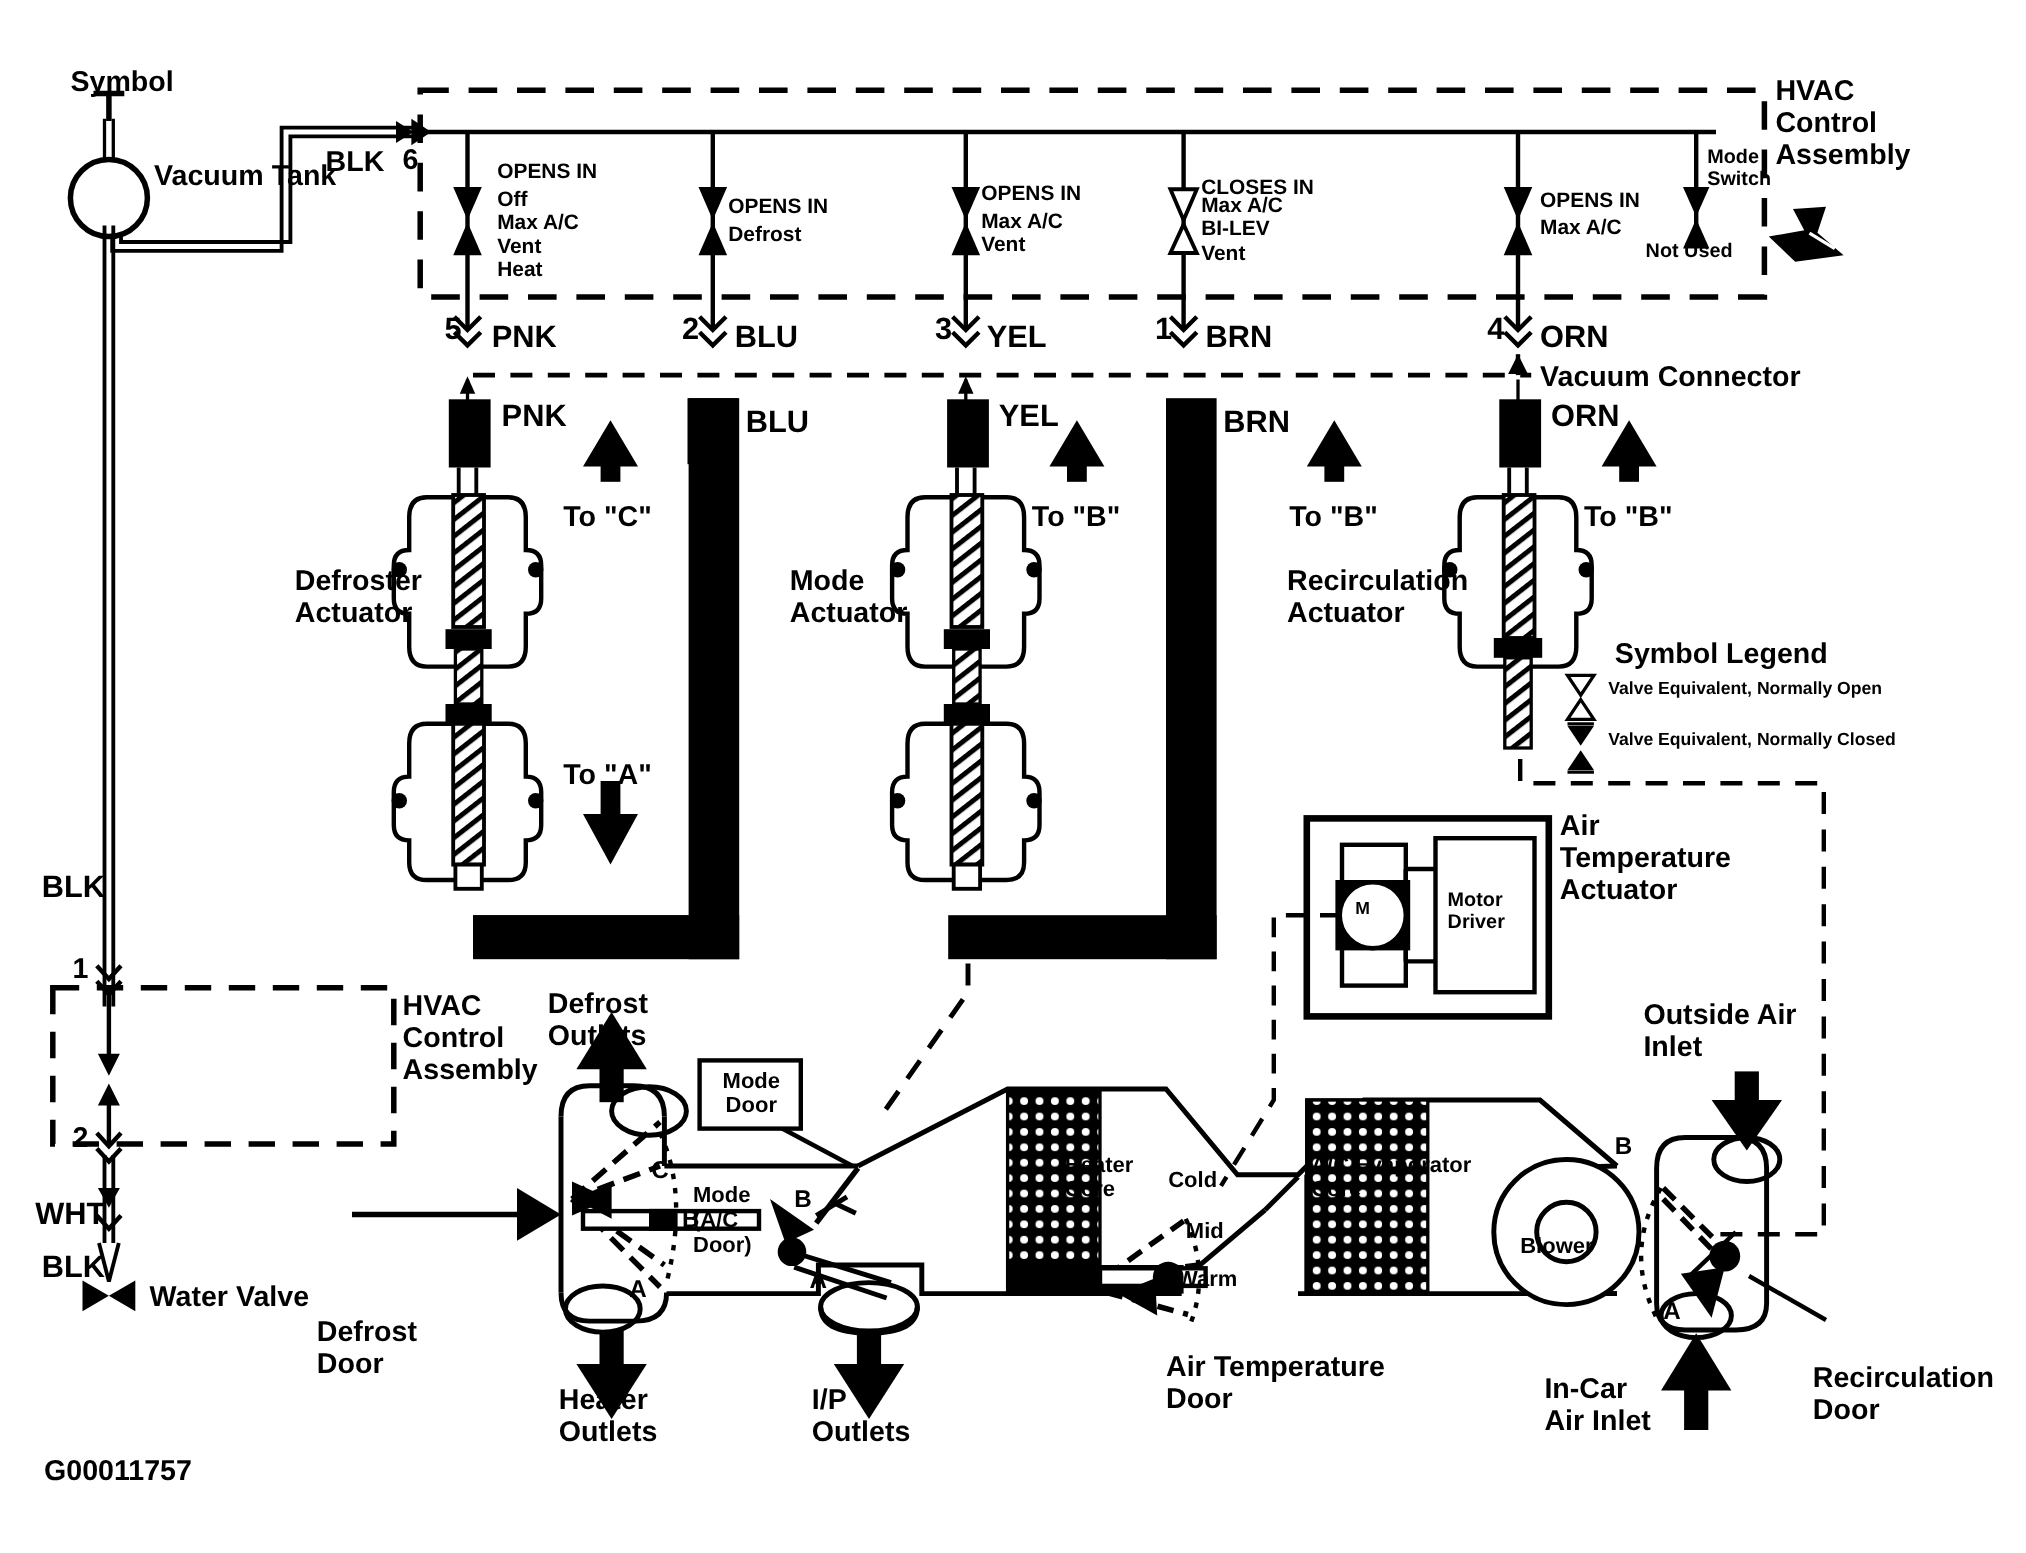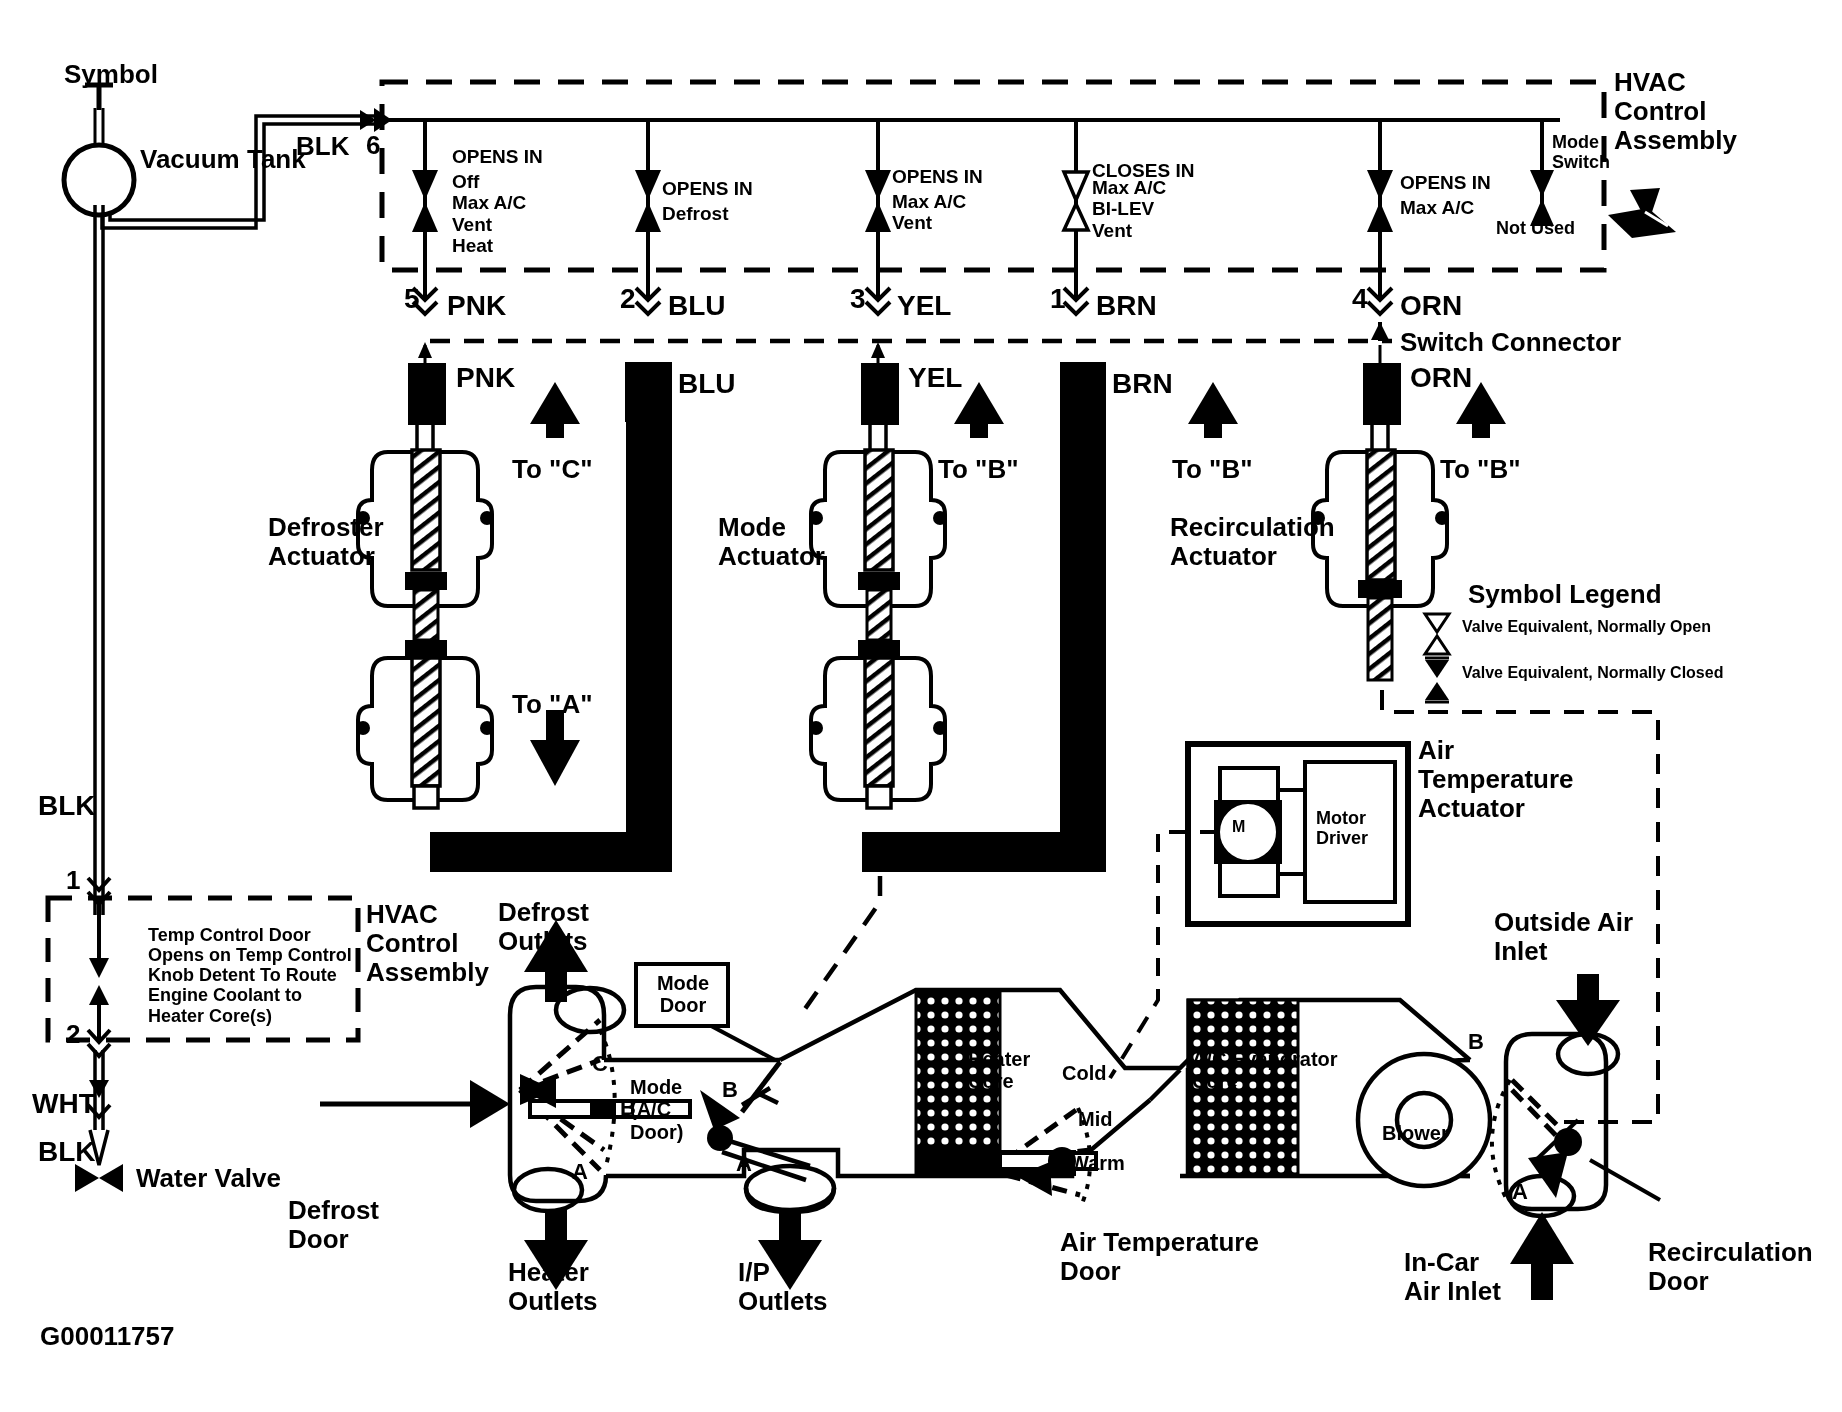--- a/index.html
+++ b/index.html
@@ -409,21 +409,21 @@
 <div class="lbl t28" style="left:447px;  top:290px;">PNK</div>
 <div class="lbl t28" style="left:620px;  top:283px;">2</div>
 <div class="lbl t28" style="left:668px;  top:290px;">BLU</div>
 <div class="lbl t28" style="left:850px;  top:283px;">3</div>
 <div class="lbl t28" style="left:897px;  top:290px;">YEL</div>
 <div class="lbl t28" style="left:1050px; top:283px;">1</div>
 <div class="lbl t28" style="left:1096px; top:290px;">BRN</div>
 <div class="lbl t28" style="left:1352px; top:283px;">4</div>
 <div class="lbl t28" style="left:1400px; top:290px;">ORN</div>
 
-<div class="lbl t26" style="left:1400px; top:328px;">Switch Connector</div>
+<div class="lbl t26" style="left:1400px; top:328px;">Vacuum Connector</div>
 
 <div class="lbl t28" style="left:456px;  top:362px;">PNK</div>
 <div class="lbl t28" style="left:678px;  top:368px;">BLU</div>
 <div class="lbl t28" style="left:908px;  top:362px;">YEL</div>
 <div class="lbl t28" style="left:1112px; top:368px;">BRN</div>
 <div class="lbl t28" style="left:1410px; top:362px;">ORN</div>
 
 <div class="lbl t26" style="left:268px;  top:513px;">Defroster
 Actuator</div>
 <div class="lbl t26" style="left:718px;  top:513px;">Mode
@@ -448,25 +448,20 @@
 <div class="lbl t18" style="left:1316px; top:808px;">Motor
 Driver</div>
 
 <div class="lbl t28" style="left:38px;  top:790px;">BLK</div>
 <div class="lbl t26" style="left:66px;  top:866px;">1</div>
 <div class="lbl t26" style="left:66px;  top:1020px;">2</div>
 <div class="lbl t28" style="left:32px;  top:1088px;">WHT</div>
 <div class="lbl t28" style="left:38px;  top:1136px;">BLK</div>
 <div class="lbl t26" style="left:136px; top:1164px;">Water Valve</div>
 
-<div class="lbl t18" style="left:148px; top:925px;">Temp Control Door
-Opens on Temp Control
-Knob Detent To Route
-Engine Coolant to
-Heater Core(s)</div>
 <div class="lbl t26" style="left:366px; top:900px;">HVAC
 Control
 Assembly</div>
 
 <div class="lbl t26" style="left:498px;  top:898px;">Defrost
 Outlets</div>
 <div class="lbl t26" style="left:508px;  top:1258px;">Heater
 Outlets</div>
 <div class="lbl t26" style="left:738px;  top:1258px;">I/P
 Outlets</div>

